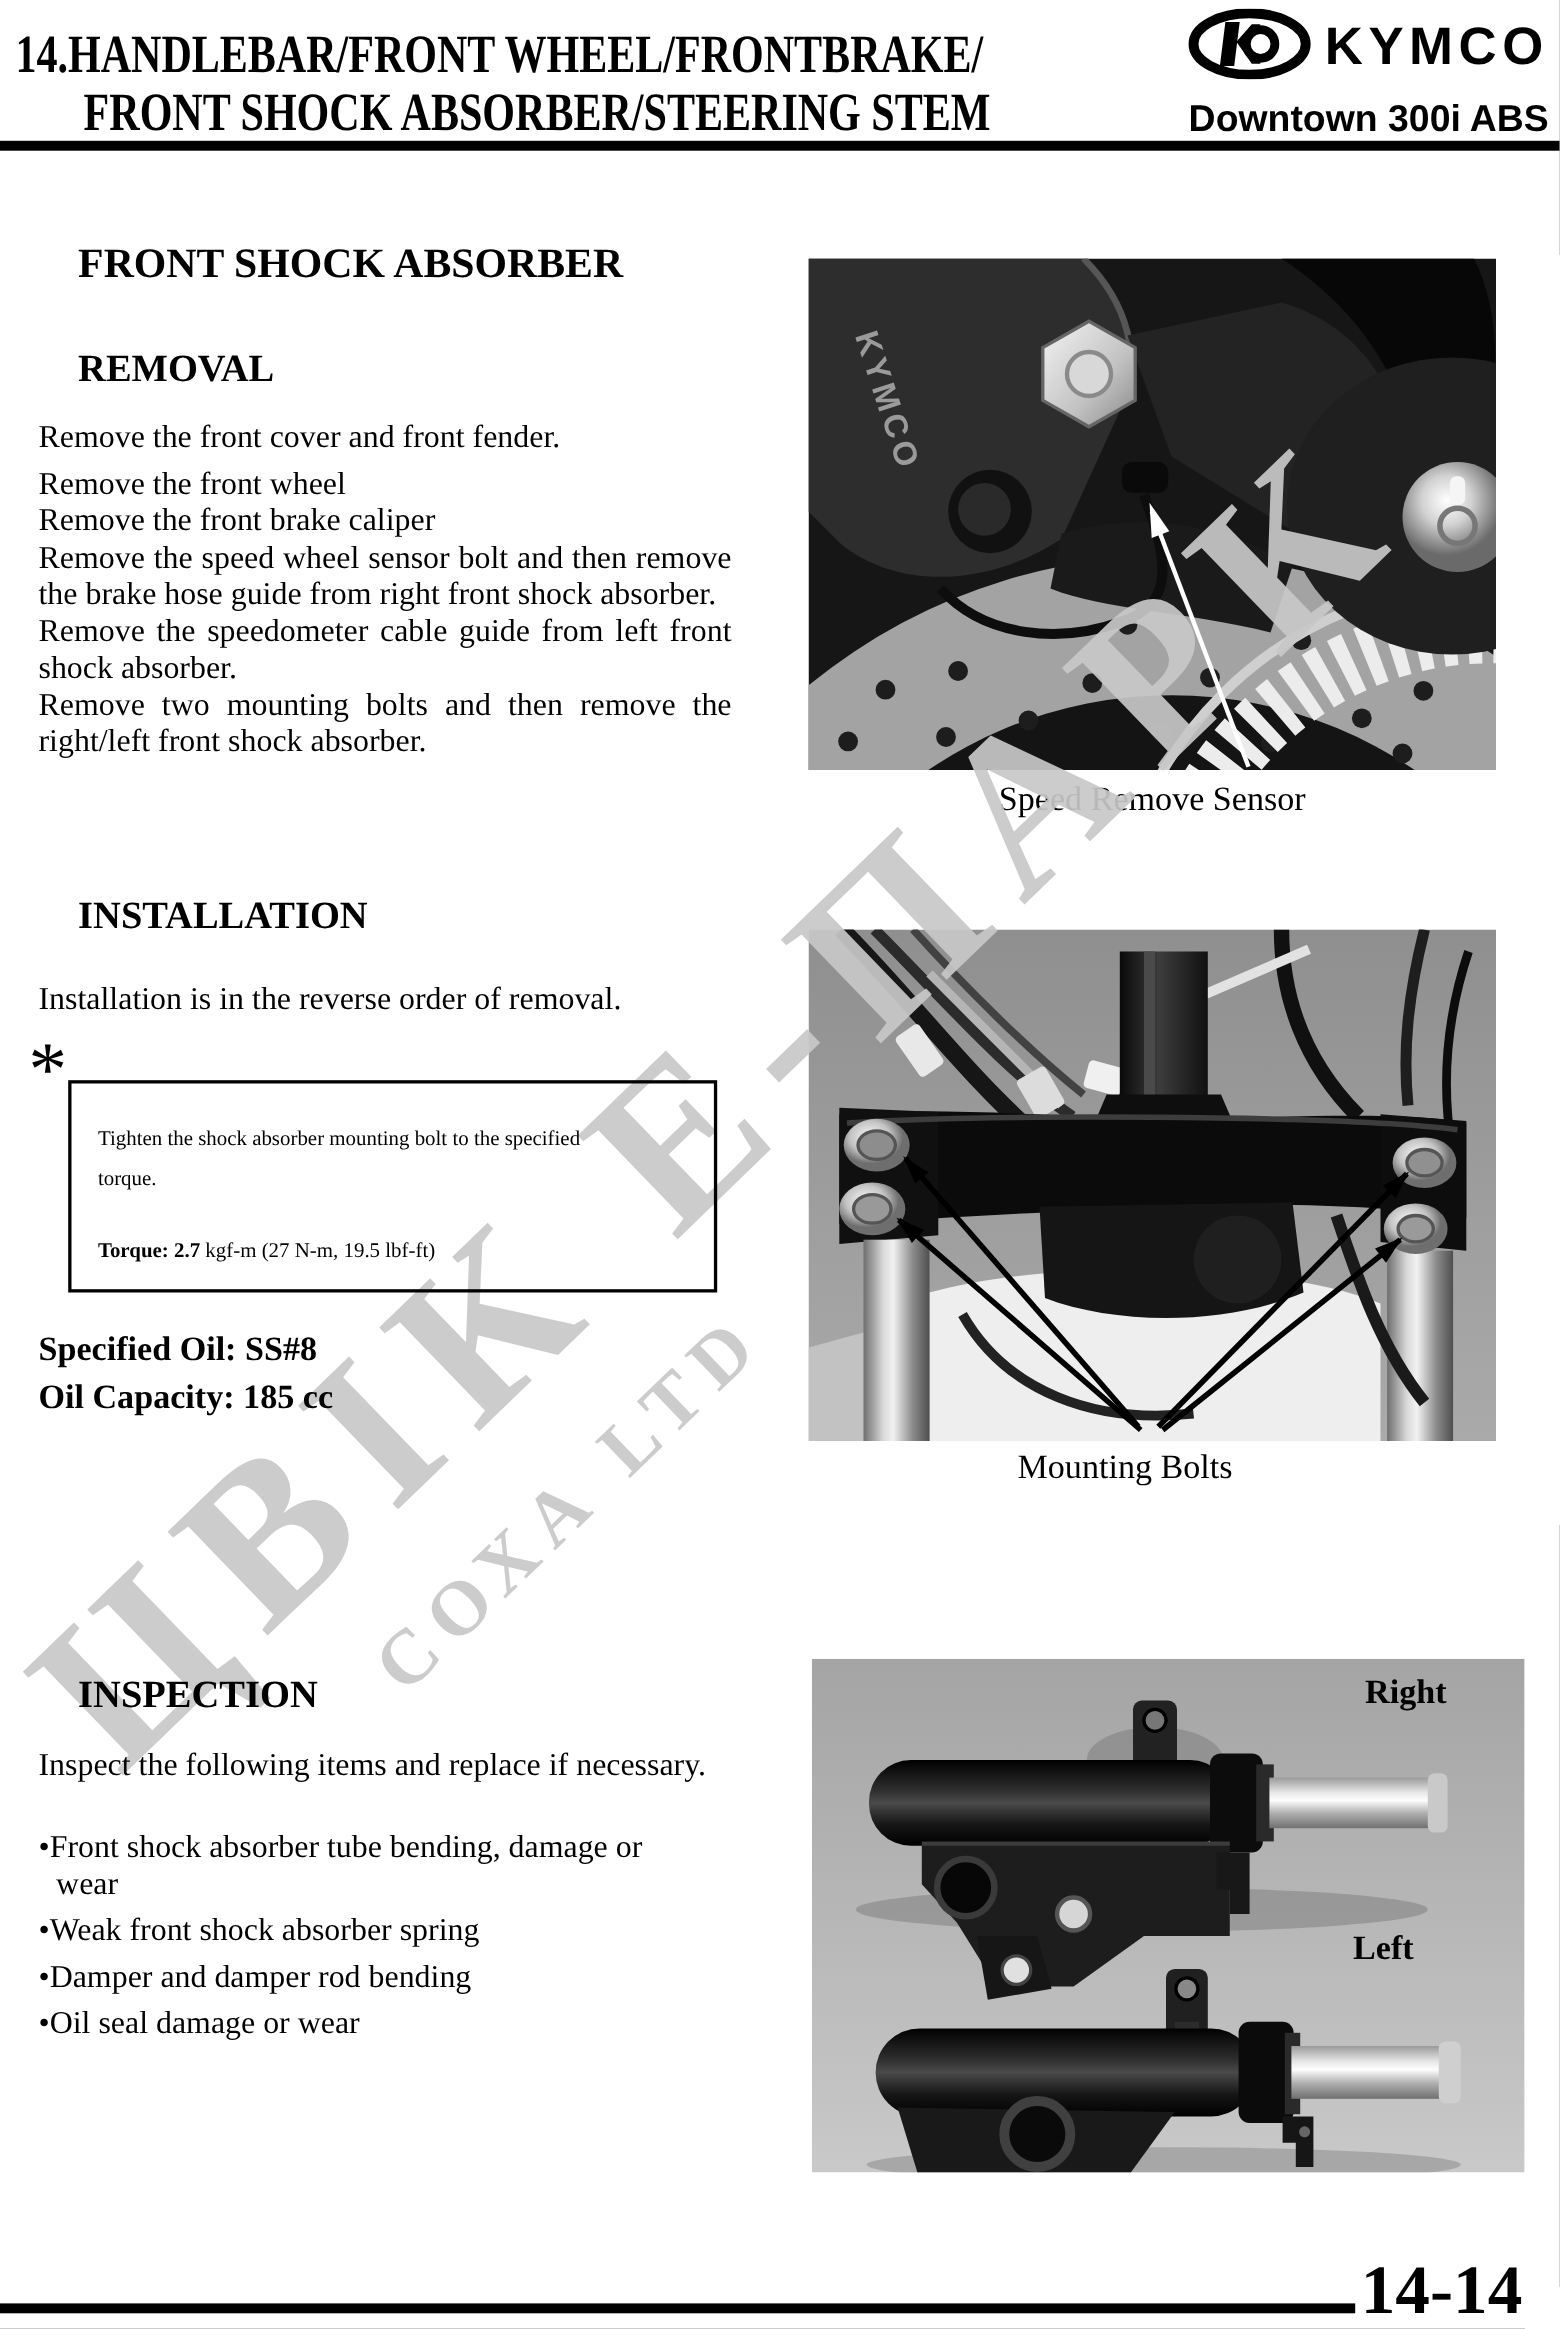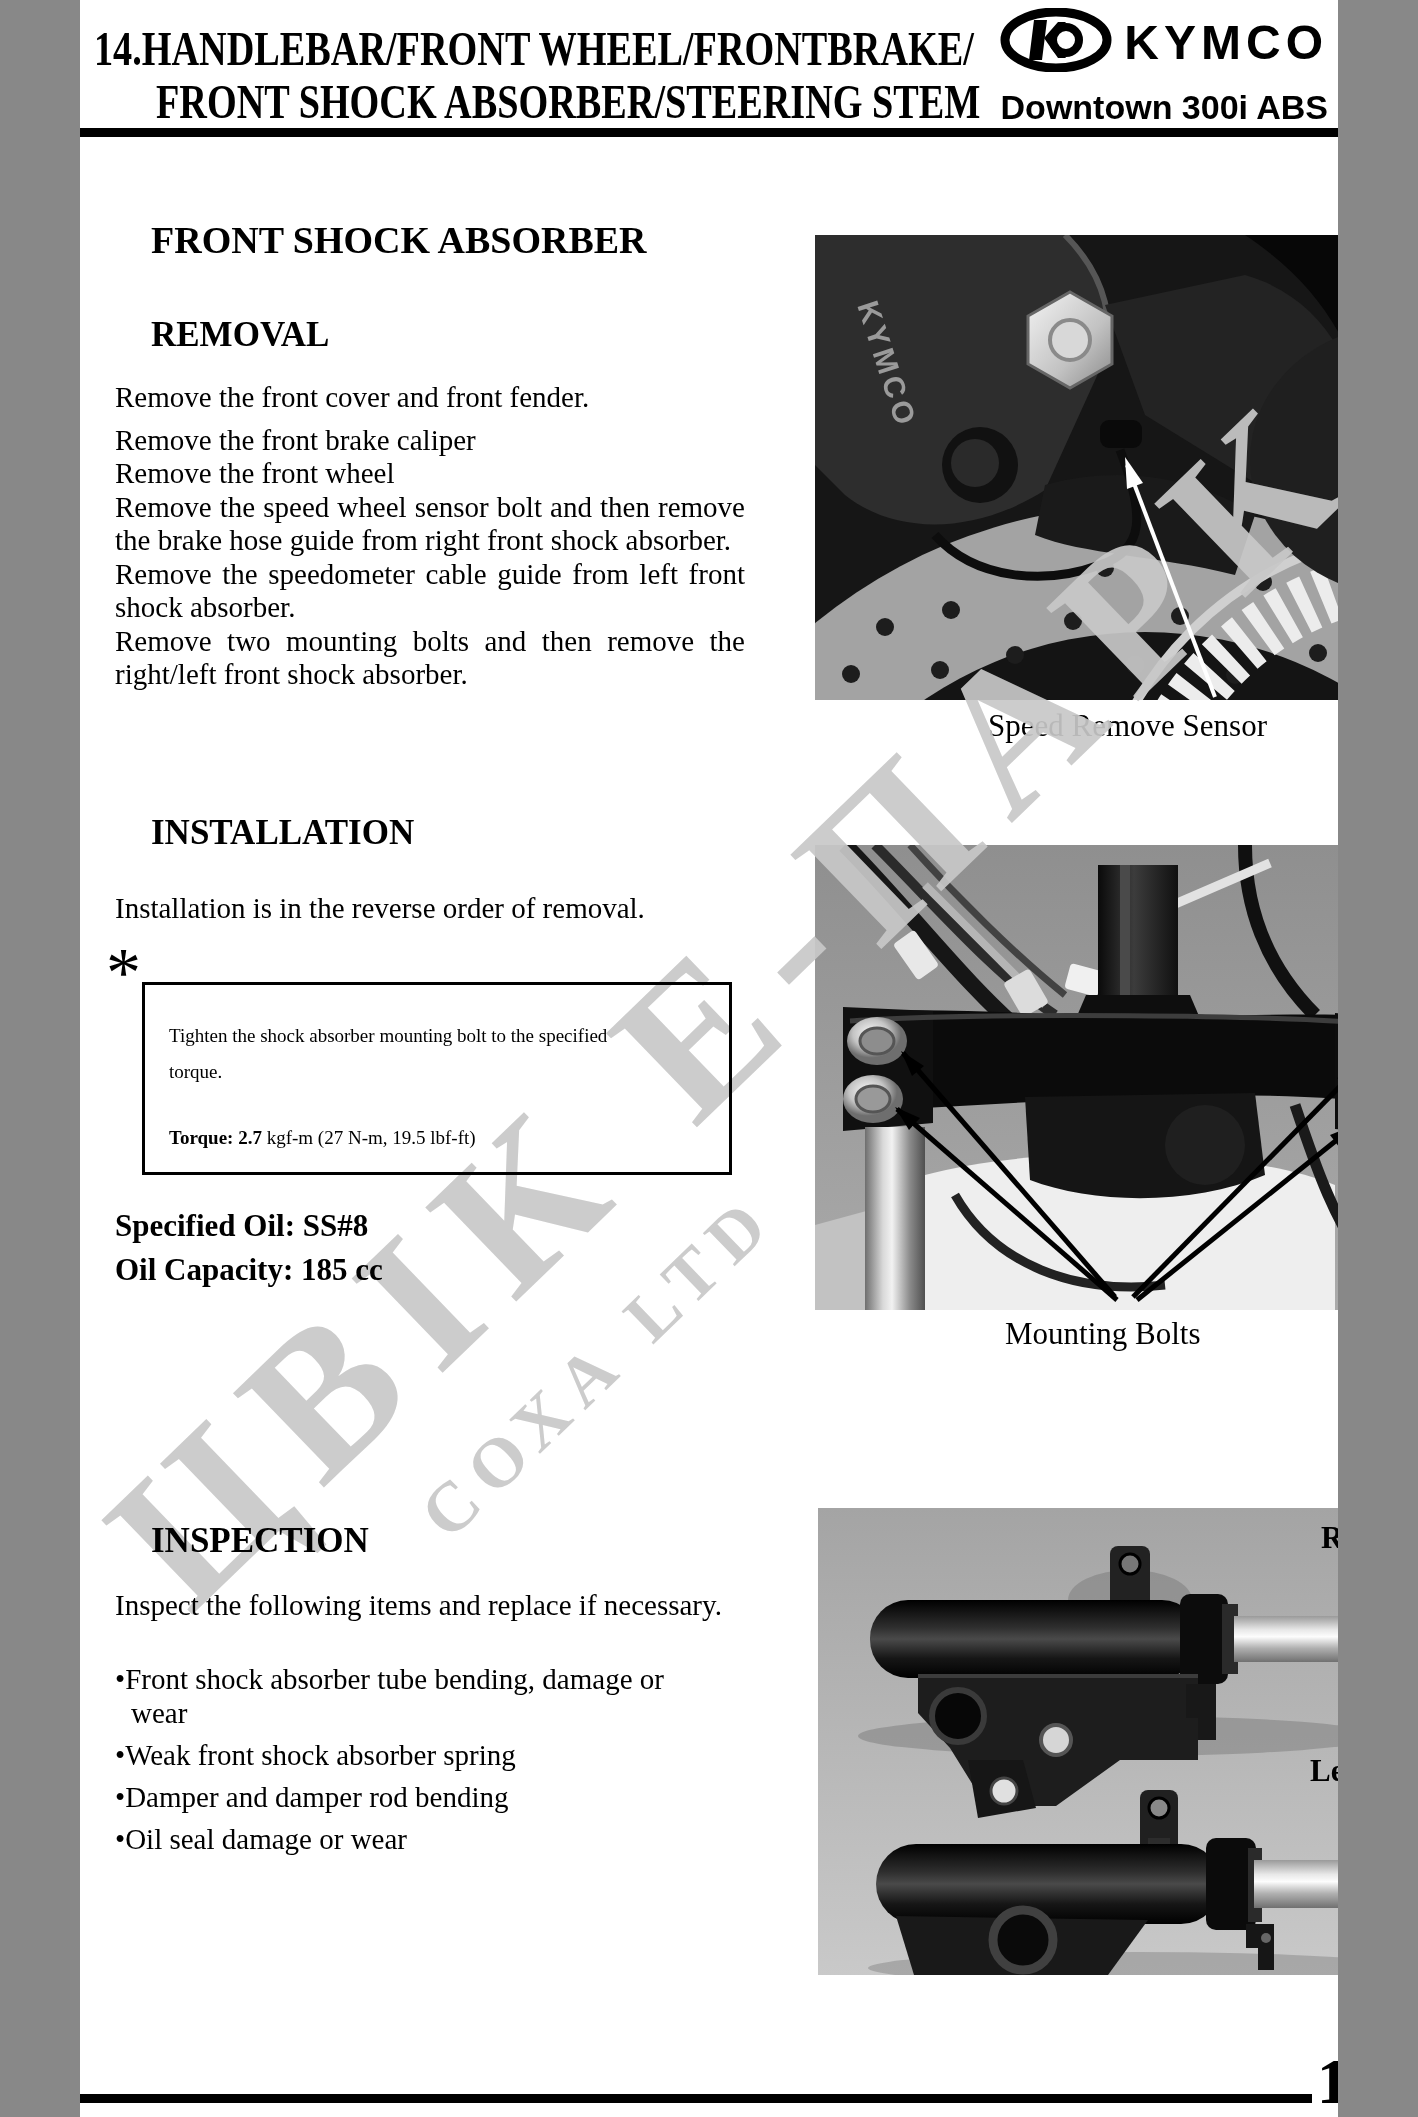--- a/index.html
+++ b/index.html
@@ -1,17 +1,17 @@
 <!DOCTYPE html>
 <html><head>
 <meta charset="utf-8">
 <style>
   html,body{margin:0;padding:0;background:#888;}
   .page{
-    position:relative;width:1258px;height:2117px;margin:0 auto;
+    position:relative;width:1418px;height:2117px;margin:0 auto;
     background:#ffffff;overflow:hidden;color:#000;
     font-family:"Liberation Serif","DejaVu Serif",serif;
   }
   
   .header-title{position:absolute;left:14px;top:22px;z-index:3;}
   .title-line{font-weight:bold;font-size:49px;line-height:53px;white-space:nowrap;
     transform:scaleX(0.78);transform-origin:0 0;}
   .title-line2{margin-left:62px;}
   .brand-block{position:absolute;top:8px;right:10px;z-index:3;text-align:right;}
   .brand-row{display:flex;align-items:center;justify-content:flex-end;gap:12px;}
@@ -96,22 +96,22 @@
     <div class="wm-big">ЦВІК Е-ПАРК</div>
     <div class="wm-small">СОХА LTD</div>
   </div>
 
   <div class="sec-heading h-main">FRONT SHOCK ABSORBER</div>
 
   <div class="sec-heading h-removal">REMOVAL</div>
 
   <div class="removal-text">
     <p class="gap">Remove the front cover and front fender.</p>
+    <p>Remove the front wheel</p>
     <p>Remove the front brake caliper</p>
-    <p>Remove the front wheel</p>
     <p>Remove the speed wheel sensor bolt and then remove the brake hose guide from right front shock absorber.</p>
     <p>Remove the speedometer cable guide from left front shock absorber.</p>
     <p>Remove two mounting bolts and then remove the right/left front shock absorber.</p>
   </div>
 
   <div class="sec-heading h-install">INSTALLATION</div>
 
   <div class="install-intro">Installation is in the reverse order of removal.</div>
 
   <div class="note-asterisk">*</div>

